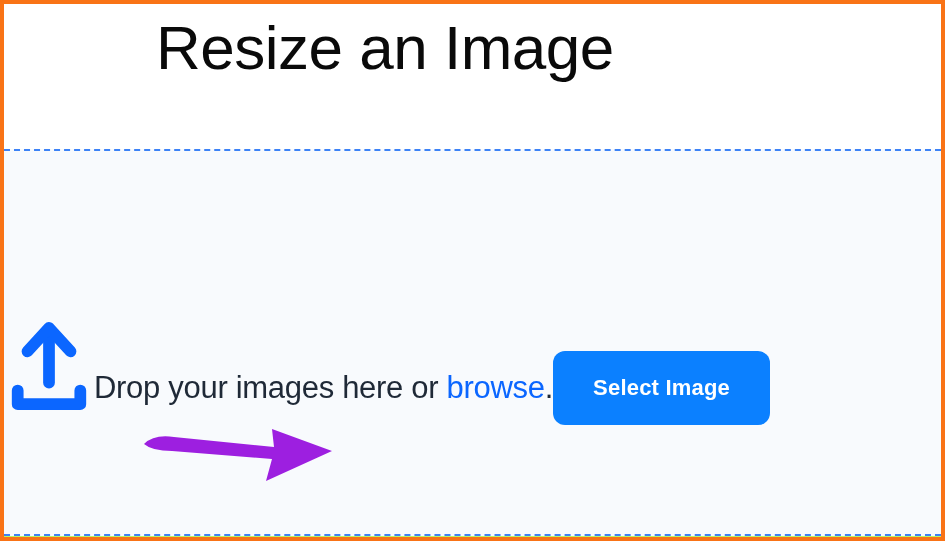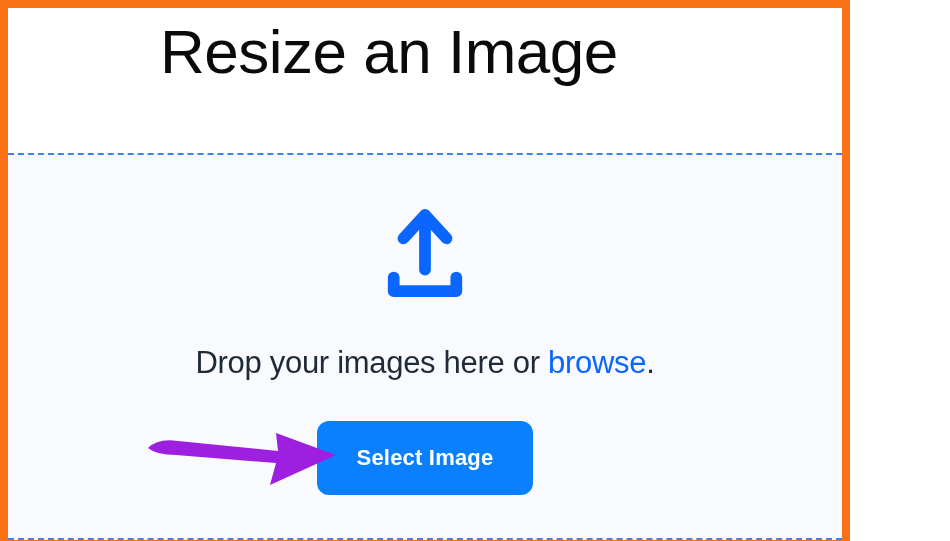--- a/index.html
+++ b/index.html
@@ -1,22 +1,22 @@
 <!DOCTYPE html>
 <html><head>
   <meta charset="utf-8">
   <style>
     * { margin: 0; padding: 0; box-sizing: border-box; }
     html, body { width: 950px; height: 541px; overflow: hidden; font-family: 'Segoe UI', Arial, sans-serif; }
     .frame {
-      width: 850px;
+      width: 945px;
       height: 541px;
-      border: 8px solid #f97316;
+      border: 4px solid #f97316;
       position: relative;
-      background: #7f1d1d;
+      background: #bef264;
     }
     .header-region {
       width: 100%;
       height: 145px;
       background: #fff;
       display: flex;
       align-items: flex-start;
       padding-top: 8px;
       padding-left: 152px;
     }
@@ -26,21 +26,21 @@
       letter-spacing: -0.5px;
       color: #0a0a0a;
     }
     .dropzone {
       width: 100%;
       height: 387px;
       background: #f8fafd;
       border-top: 2px dashed #3c82f6;
       border-bottom: 2px dashed #3c82f6;
       display: flex;
-      flex-direction: column;
+      flex-direction: row;
       align-items: center;
       padding-top: 50px;
       position: relative;
     }
     .upload-icon-wrap {
       width: 90px;
       height: 100px;
       display: flex;
       align-items: center;
       justify-content: center;

